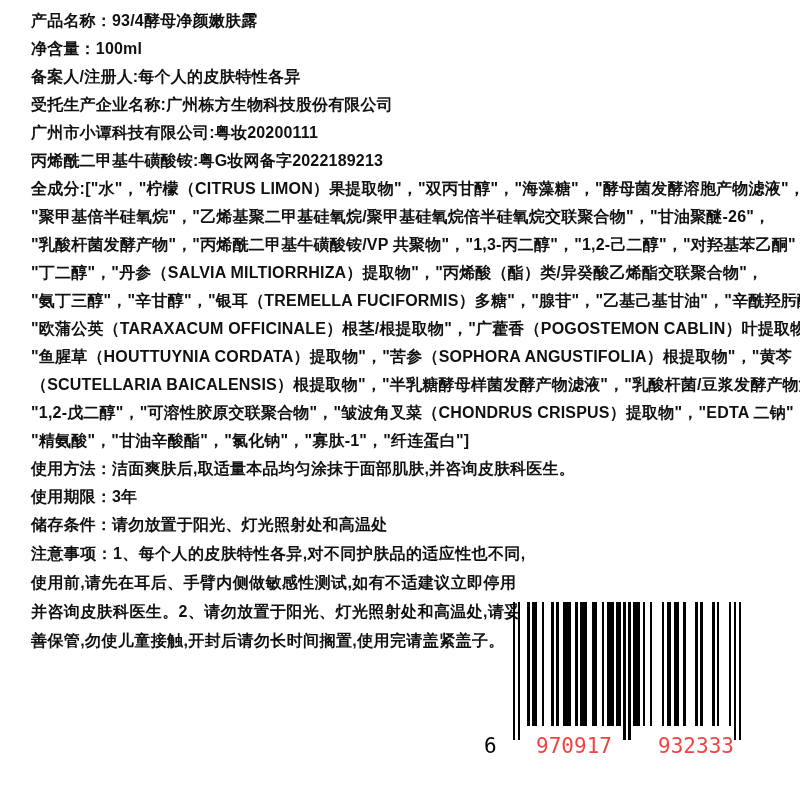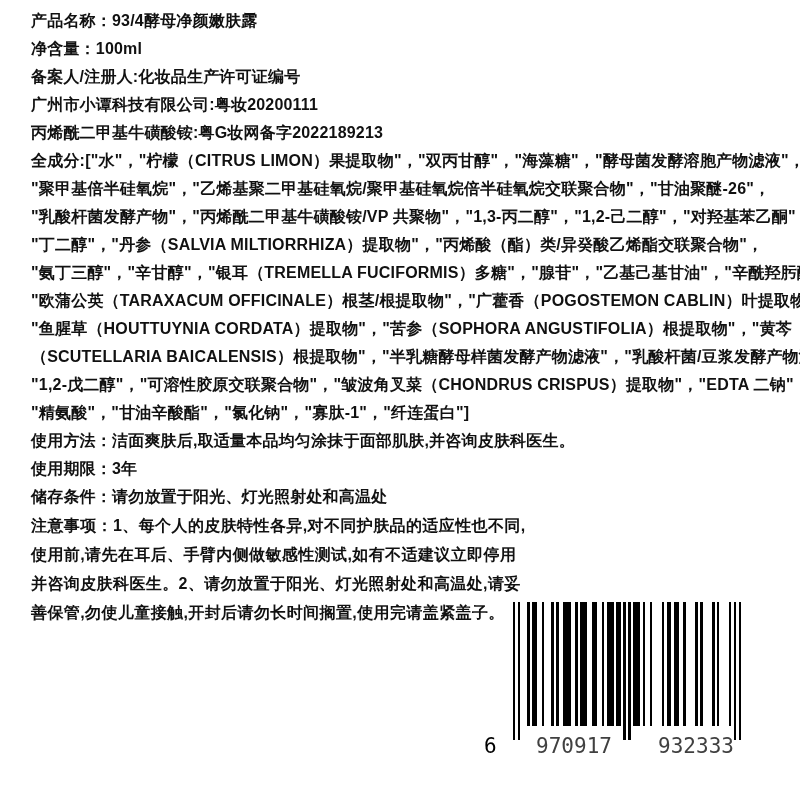--- a/index.html
+++ b/index.html
@@ -47,32 +47,33 @@
     font-size: 21px; line-height: 26px;
     color: #000;
   }
   .bc-digits {
     position: absolute;
     top: 133px;
     width: 100px;
     text-align: center;
     font-family: "DejaVu Sans Mono", monospace;
     font-size: 21px; line-height: 26px;
-    color: #404040;
+    color: #ef4444;
   }
   .bc-digits.left  { left: 48px; }
   .bc-digits.right { left: 170px; }
 </style>
 </head>
 <body>
 
 <div class="page">
   <div class="line">产品名称：93/4酵母净颜嫩肤露</div>
   <div class="line">净含量：100ml</div>
-  <div class="line">备案人/注册人:化妆品生产许可证编号</div>
+  <div class="line">备案人/注册人:每个人的皮肤特性各异</div>
+  <div class="line">受托生产企业名称:广州栋方生物科技股份有限公司</div>
   <div class="line">广州市小谭科技有限公司:粤妆20200111</div>
   <div class="line">丙烯酰二甲基牛磺酸铵:粤G妆网备字2022189213</div>
 
   <div class="line">全成分:["水"，"柠檬（CITRUS LIMON）果提取物"，"双丙甘醇"，"海藻糖"，"酵母菌发酵溶胞产物滤液"，</div>
   <div class="line">"聚甲基倍半硅氧烷"，"乙烯基聚二甲基硅氧烷/聚甲基硅氧烷倍半硅氧烷交联聚合物"，"甘油聚醚-26"，</div>
   <div class="line">"乳酸杆菌发酵产物"，"丙烯酰二甲基牛磺酸铵/VP 共聚物"，"1,3-丙二醇"，"1,2-己二醇"，"对羟基苯乙酮"，</div>
   <div class="line">"丁二醇"，"丹参（SALVIA MILTIORRHIZA）提取物"，"丙烯酸（酯）类/异癸酸乙烯酯交联聚合物"，</div>
   <div class="line">"氨丁三醇"，"辛甘醇"，"银耳（TREMELLA FUCIFORMIS）多糖"，"腺苷"，"乙基己基甘油"，"辛酰羟肟酸"，</div>
   <div class="line">"欧蒲公英（TARAXACUM OFFICINALE）根茎/根提取物"，"广藿香（POGOSTEMON CABLIN）叶提取物"，</div>
   <div class="line">"鱼腥草（HOUTTUYNIA CORDATA）提取物"，"苦参（SOPHORA ANGUSTIFOLIA）根提取物"，"黄芩</div>

